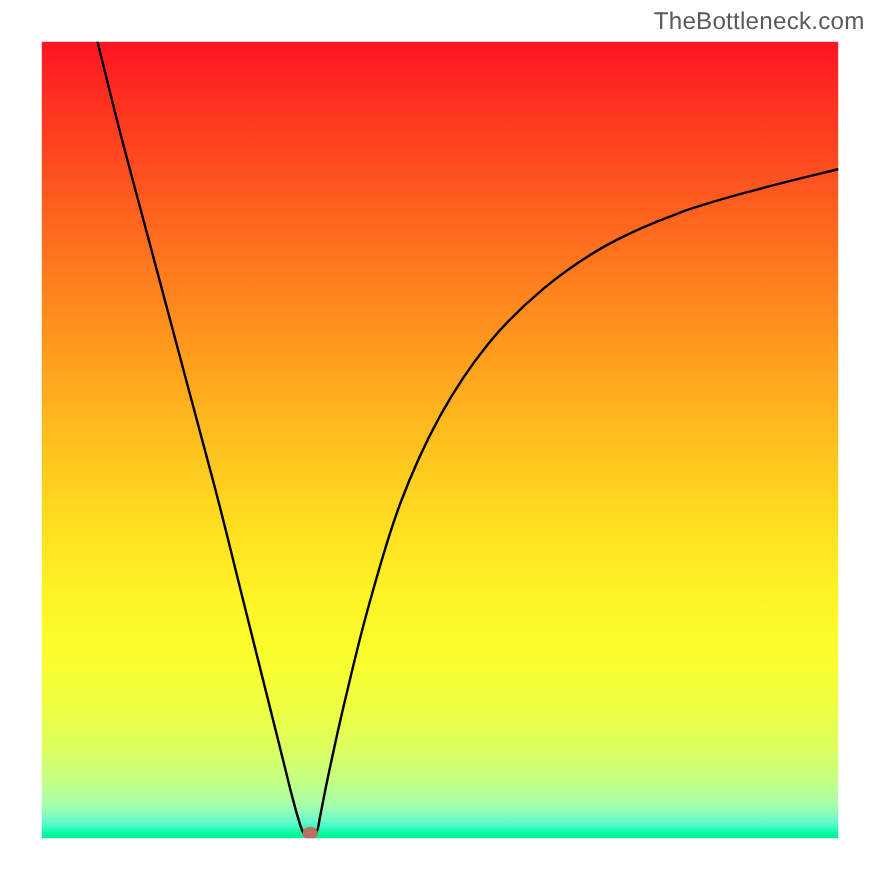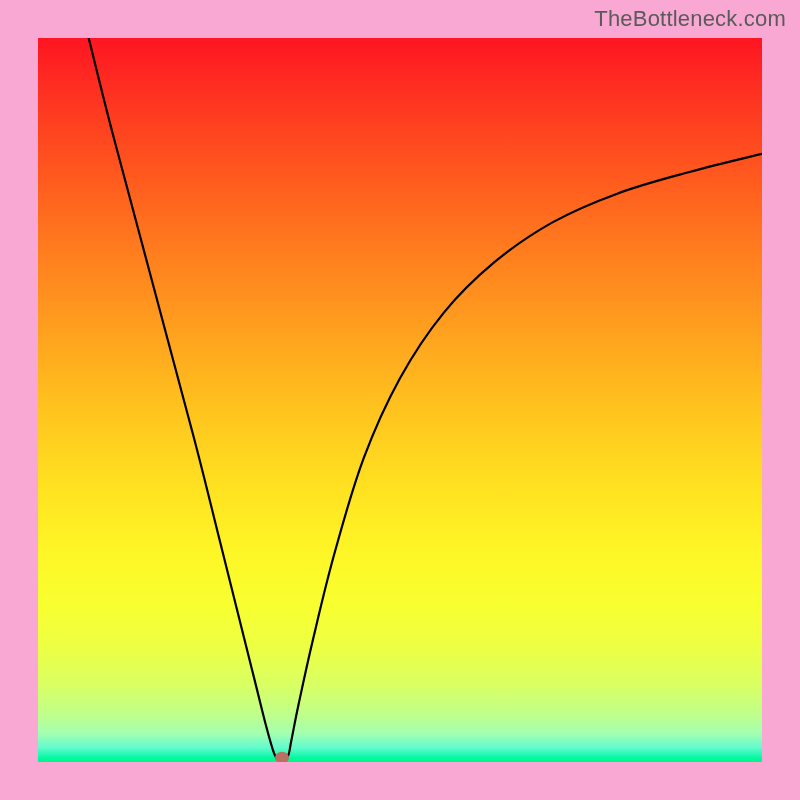--- a/index.html
+++ b/index.html
@@ -1,20 +1,20 @@
 <!DOCTYPE html>
 <html><head>
 <meta charset="utf-8">
 <style>
   * { margin: 0; padding: 0; box-sizing: border-box; }
   html, body { width: 800px; height: 800px; overflow: hidden; background: #000; }
   .container {
     width: 800px;
     height: 800px;
-    background: #f9a8d4;
+    background: #ffffff;
     position: relative;
   }
   .watermark {
     position: absolute;
     top: 6px;
     right: 14px;
     color: #5a5a5a;
     font-family: Arial, Helvetica, sans-serif;
     font-size: 22px;
     letter-spacing: 0.2px;

